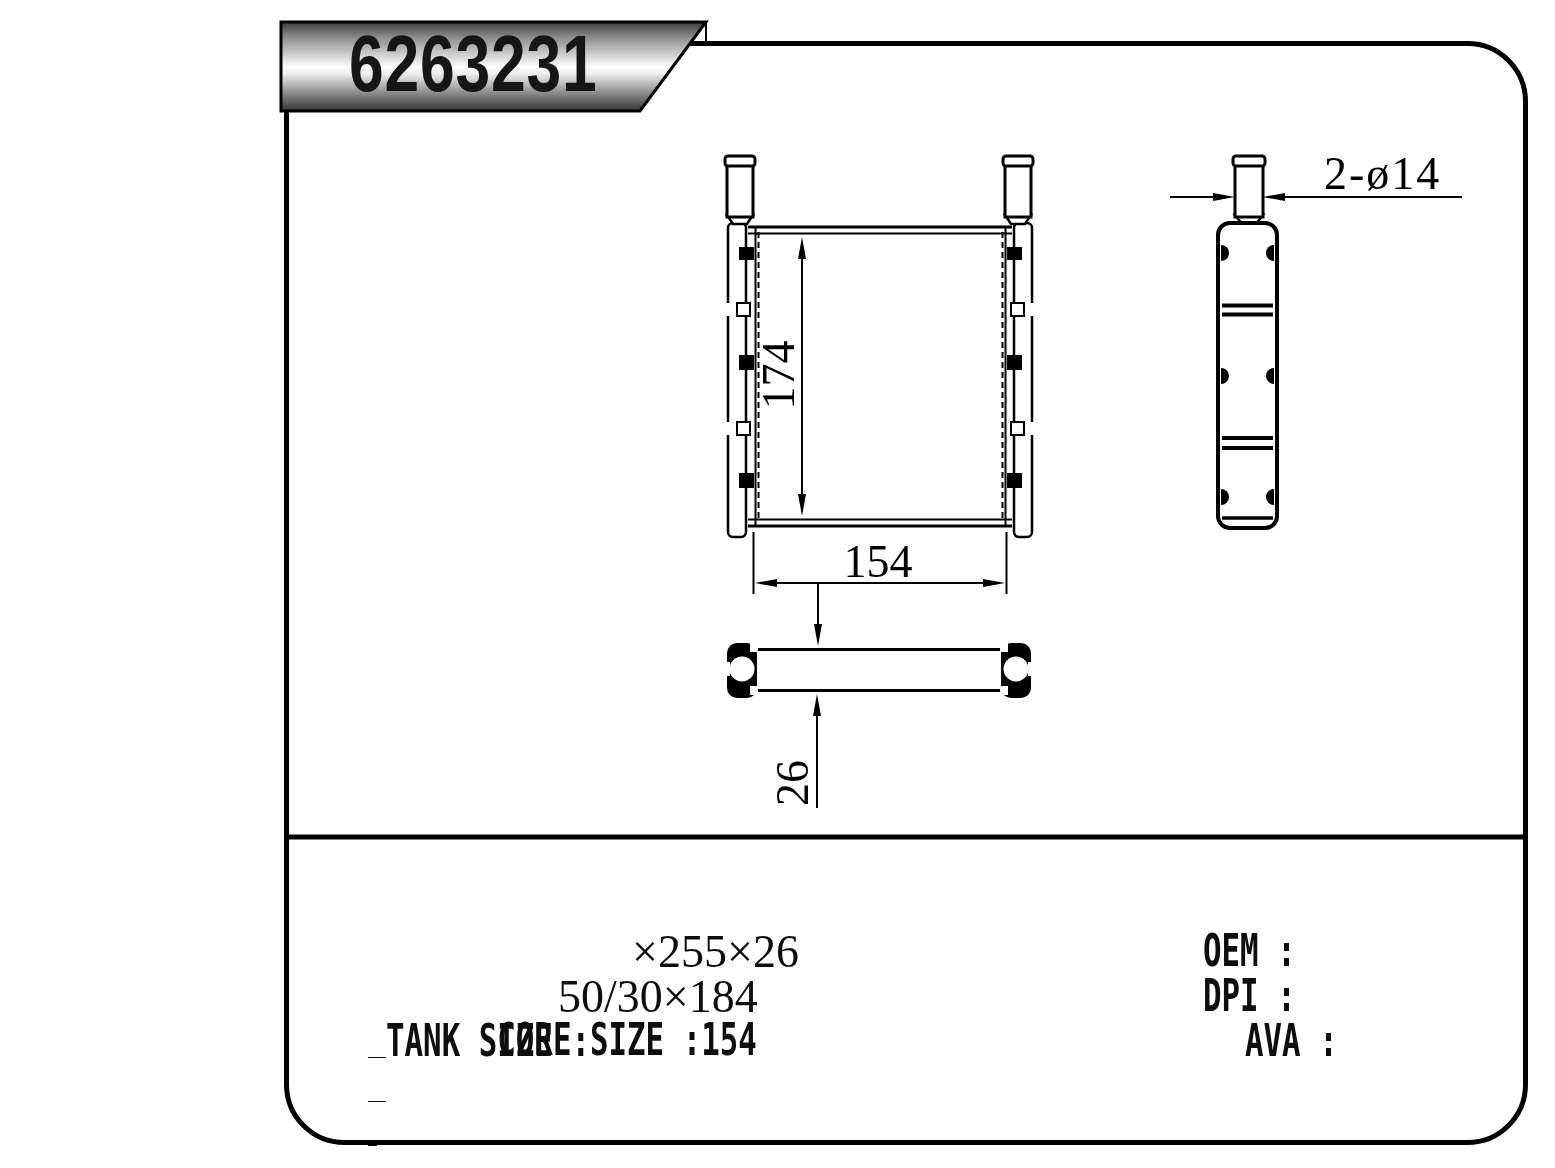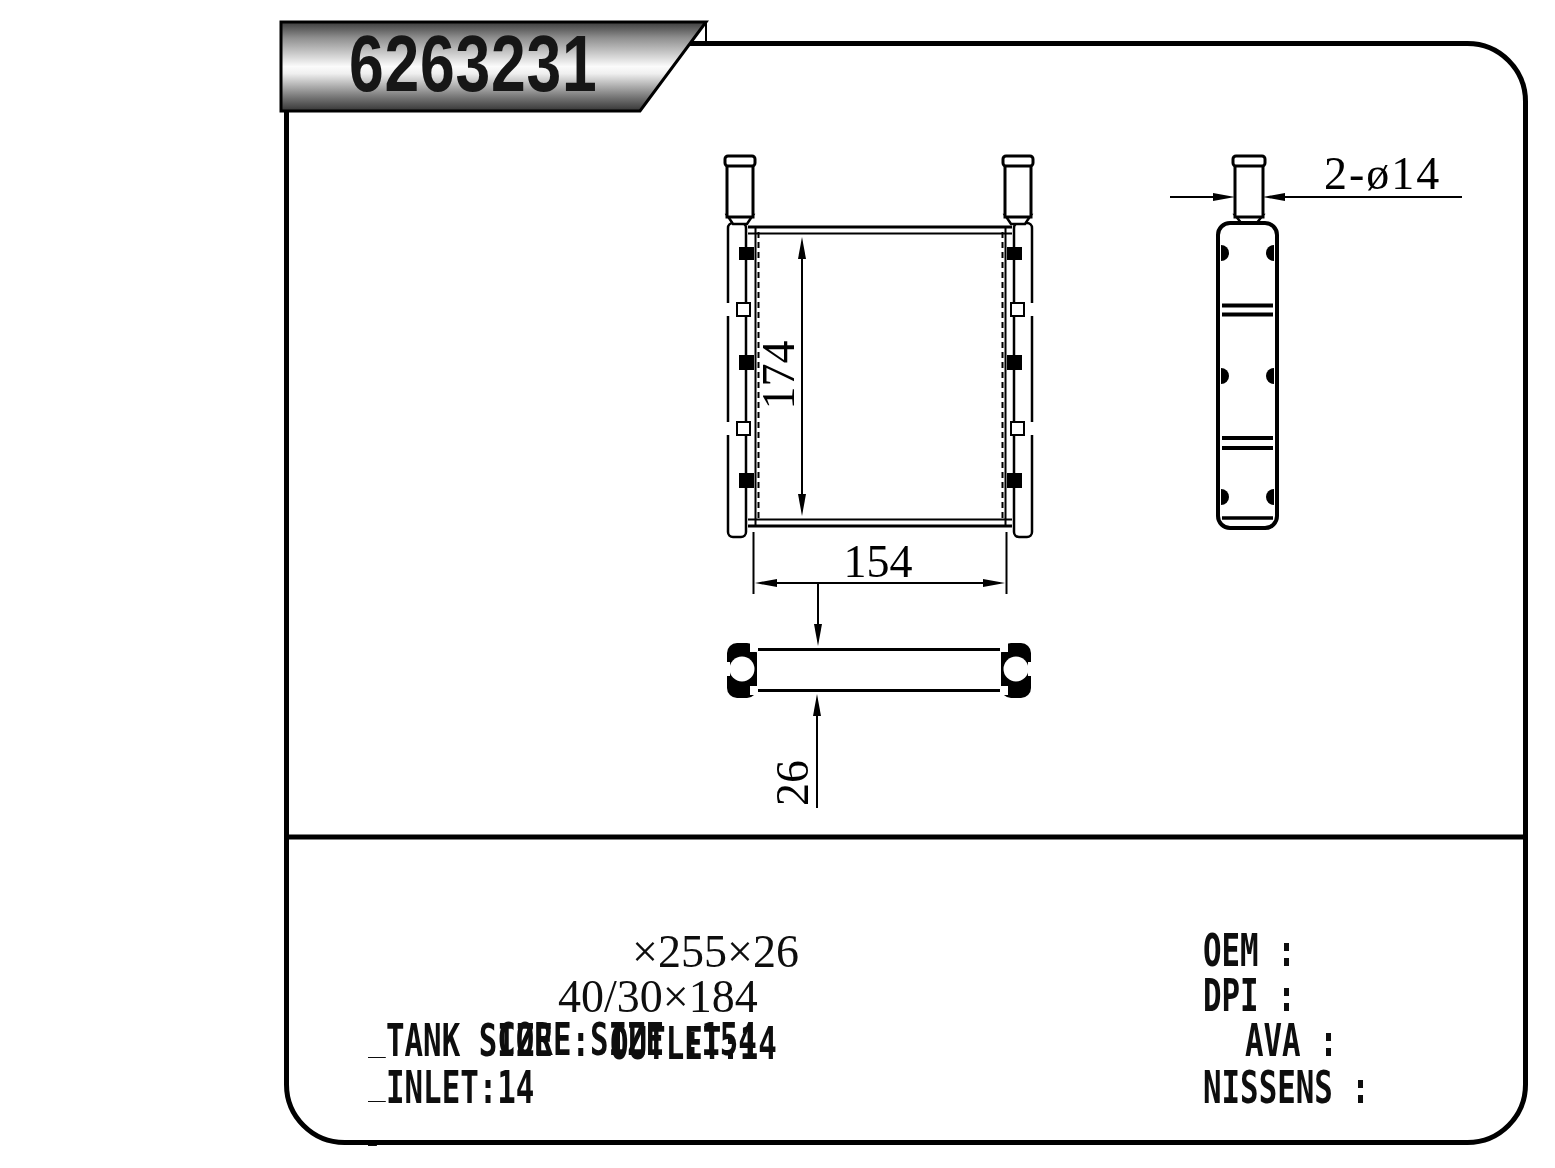--- a/index.html
+++ b/index.html
@@ -163,34 +163,27 @@
 
 <div class="info">
   <div class="row" style="left:368px;top:930px;">
     <span class="m">
       <span>CORE SIZE :</span><span>154</span>
     </span>
     <span class="s" style="left:264px;">×255×26</span>
   </div>
   <div class="row" style="left:368px;top:975px;text-decoration:underline;">
     <span class="m">TANK SIZE :</span>
-    <span class="s" style="left:190px;">40/30×184</span>
-  </div>
-  <div class="row" style="left:368px;top:1022px;">
-    <span class="m">INLET:14</span>
-    <span class="m abs" style="left:242px;">OUTLET:14</span>
+    <span class="s" style="left:190px;">50/30×184</span>
   </div>
 
   <div class="row" style="left:1185px;top:885px;">
     <span class="m">OEM :</span>
   </div>
   <div class="row" style="left:1185px;top:930px;">
     <span class="m">DPI :</span>
   </div>
   <div class="row" style="left:1227px;top:975px;text-align:center;">
     <span class="m">AVA :</span>
   </div>
-  <div class="row" style="left:1185px;top:1022px;">
-    <span class="m">NISSENS :</span>
-  </div>
 </div>
 
 </div>
 
 </body></html>

